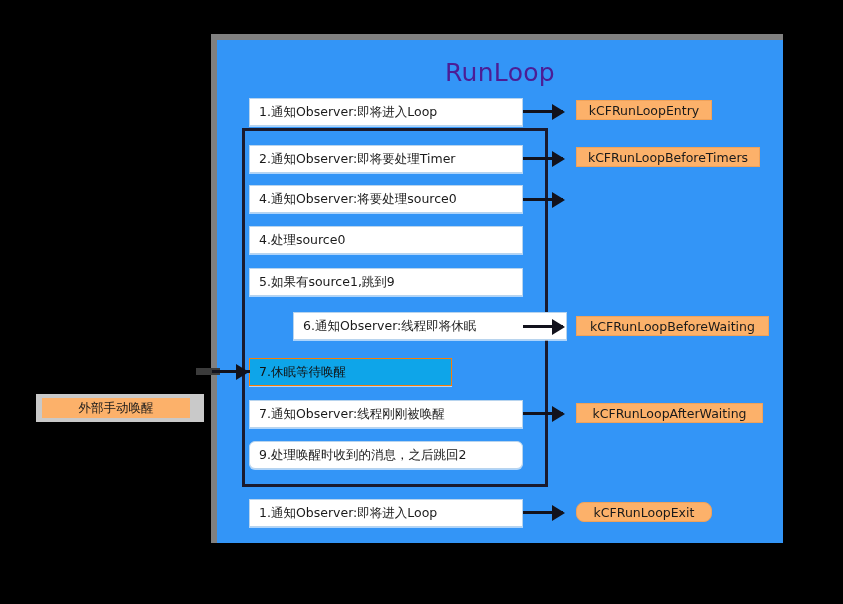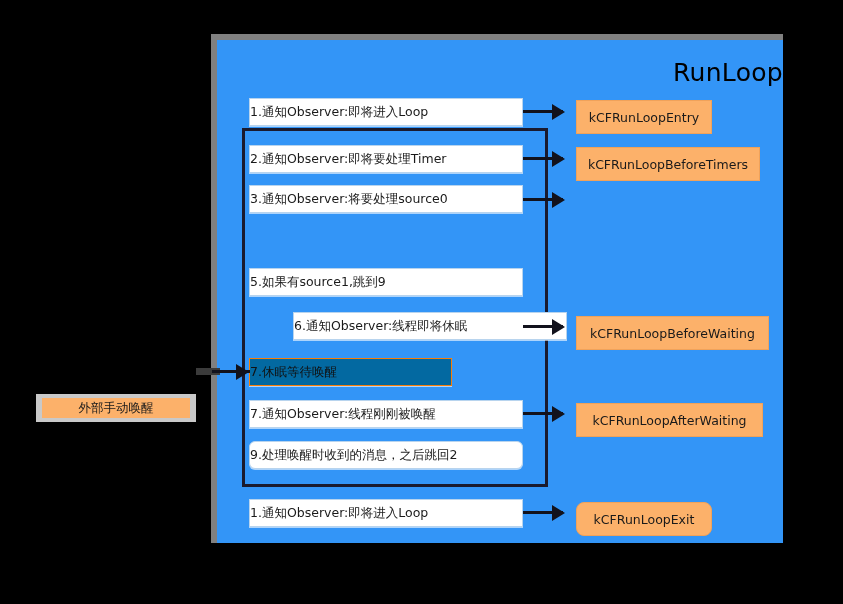--- a/index.html
+++ b/index.html
@@ -16,57 +16,58 @@
   #runloop-shadow{
     position:absolute;left:211px;top:34px;width:572px;height:509px;
     background:#808080;
   }
   #runloop-panel{
     position:absolute;left:217px;top:40px;width:566px;height:503px;
     background:#3395f7;
   }
   #runloop-title{
     position:absolute;left:0;top:18px;width:566px;
-    text-align:right;color:#000000;
+    text-align:center;color:#4c1d95;
     font-size:25px;font-weight:400;letter-spacing:.3px;
     font-family:"DejaVu Sans","Liberation Sans",sans-serif;
   }
 
   
   #loop-rect{
     position:absolute;left:242px;top:128px;width:306px;height:359px;
     border:3px solid #1a1a2e;
     box-sizing:border-box;
     background:transparent;
   }
 
   
   .step-box{
     position:absolute;
     left:249px;width:274px;height:28px;
     background:#ffffff;
     border:1px solid #b8d4ee;
     box-sizing:border-box;
     display:flex;align-items:center;
+    padding-left:9px;
     font-size:12.5px;color:#1a1a1a;
     font-family:"DejaVu Sans","Liberation Sans",sans-serif;
     white-space:nowrap;
     box-shadow:0 1px 0 rgba(255,255,255,.6);
   }
   .step-box.highlight{
-    background:#0369a1;
+    background:#0ea5e9;
     border:1px solid #f97d07;
     color:#111111;
     width:203px;
   }
 
   
   .event-box{
     position:absolute;
-    height:34px;
+    height:20px;
     background:#fcb16a;
     border:1px solid #f0a25a;
     box-sizing:border-box;
     display:flex;align-items:center;justify-content:center;
     font-size:12.5px;color:#1a1a1a;
     font-family:"DejaVu Sans","Liberation Sans",sans-serif;
     white-space:nowrap;
     padding:0 8px;
   }
 
@@ -106,35 +107,36 @@
 
   <div id="runloop-shadow"></div>
   <div id="runloop-panel">
     <div id="runloop-title">RunLoop</div>
   </div>
 
   <div id="loop-rect"></div>
 
   <div class="step-box" style="top:98px;">1.通知Observer:即将进入Loop</div>
   <div class="step-box" style="top:145px;">2.通知Observer:即将要处理Timer</div>
-  <div class="step-box" style="top:185px;">3.通知Observer:将要处理source0</div>
+  <div class="step-box" style="top:185px;">4.通知Observer:将要处理source0</div>
+  <div class="step-box" style="top:226px;">4.处理source0</div>
   <div class="step-box" style="top:268px;">5.如果有source1,跳到9</div>
   <div class="step-box" style="top:312px;margin-left:44px;">6.通知Observer:线程即将休眠</div>
   <div class="step-box highlight" style="top:358px;">7.休眠等待唤醒</div>
   <div class="step-box" style="top:400px;">7.通知Observer:线程刚刚被唤醒</div>
   <div class="step-box" style="top:441px;border-radius:6px;">9.处理唤醒时收到的消息，之后跳回2</div>
   <div class="step-box" style="top:499px;">1.通知Observer:即将进入Loop</div>
 
   <div class="event-box" style="left:576px;top:100px;width:136px;">kCFRunLoopEntry</div>
   <div class="event-box" style="left:576px;top:147px;width:184px;">kCFRunLoopBeforeTimers</div>
   <div class="event-box" style="left:576px;top:316px;width:193px;">kCFRunLoopBeforeWaiting</div>
   <div class="event-box" style="left:576px;top:403px;width:187px;">kCFRunLoopAfterWaiting</div>
   <div class="event-box" style="left:576px;top:502px;width:136px;border-radius:8px;">kCFRunLoopExit</div>
 
-  <div class="source-wrap" style="top:394px;">
+  <div class="source-wrap" style="top:394px;padding-left:8px;">
     <div class="source-box">外部手动唤醒</div>
   </div>
 
   <div class="gray-conn" style="left:196px;top:368px;width:24px;"></div>
 
   <div class="arrow-line" style="left:212px;top:370px;width:38px;"></div>
   <div class="arrow-head" style="left:236px;top:364px;"></div>
 
   <div class="arrow-line" style="left:523px;top:110px;width:40px;"></div>
   <div class="arrow-head" style="left:552px;top:104px;"></div>

